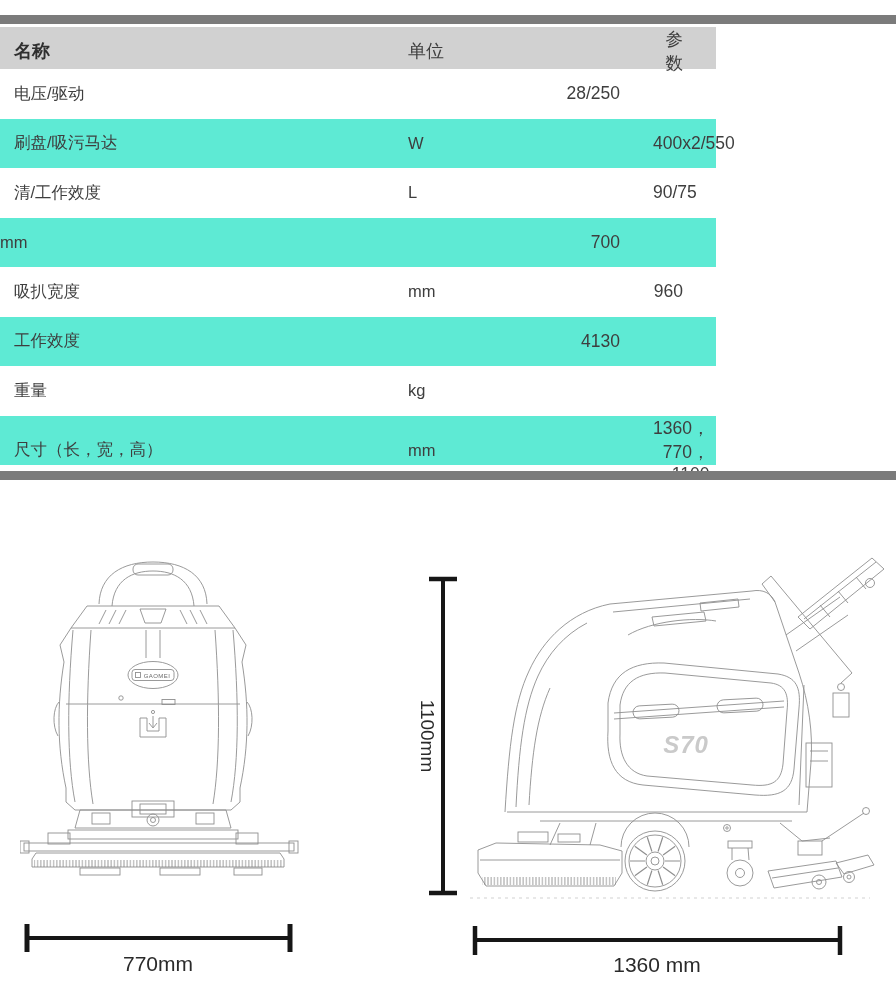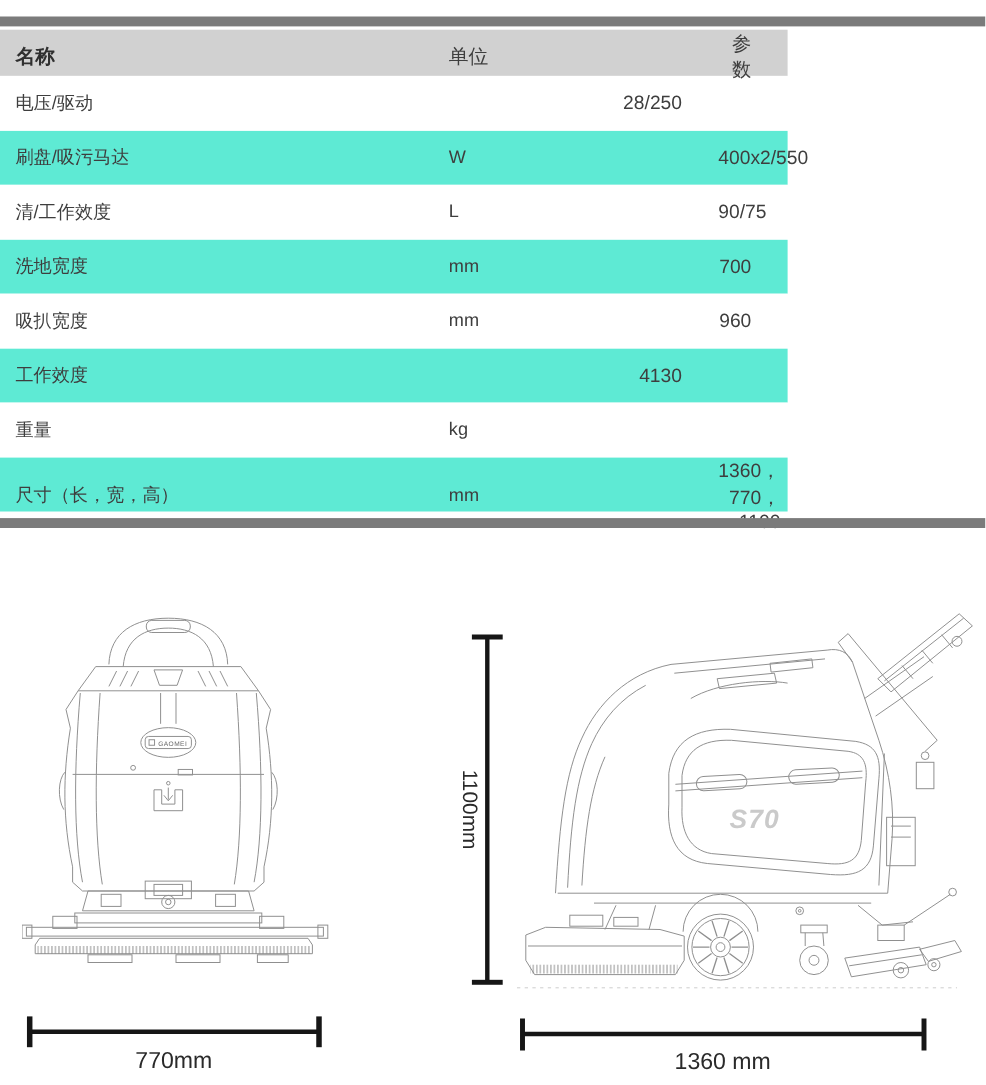--- a/index.html
+++ b/index.html
@@ -44,21 +44,20 @@
       <span class="c-name">刷盘/吸污马达</span>
       <span class="c-unit">W</span>
       <span class="c-value">400x2/550</span>
     </div>
     <div class="t-row row">
       <span class="c-name">清/工作效度</span>
       <span class="c-unit">L</span>
       <span class="c-value">90/75</span>
     </div>
     <div class="t-row row alt">
-      <span class="c-name">洗地宽度</span>
       <span class="c-unit">mm</span>
       <span class="c-value">700</span>
     </div>
     <div class="t-row row">
       <span class="c-name">吸扒宽度</span>
       <span class="c-unit">mm</span>
       <span class="c-value">960</span>
     </div>
     <div class="t-row row alt">
       <span class="c-name">工作效度</span>

